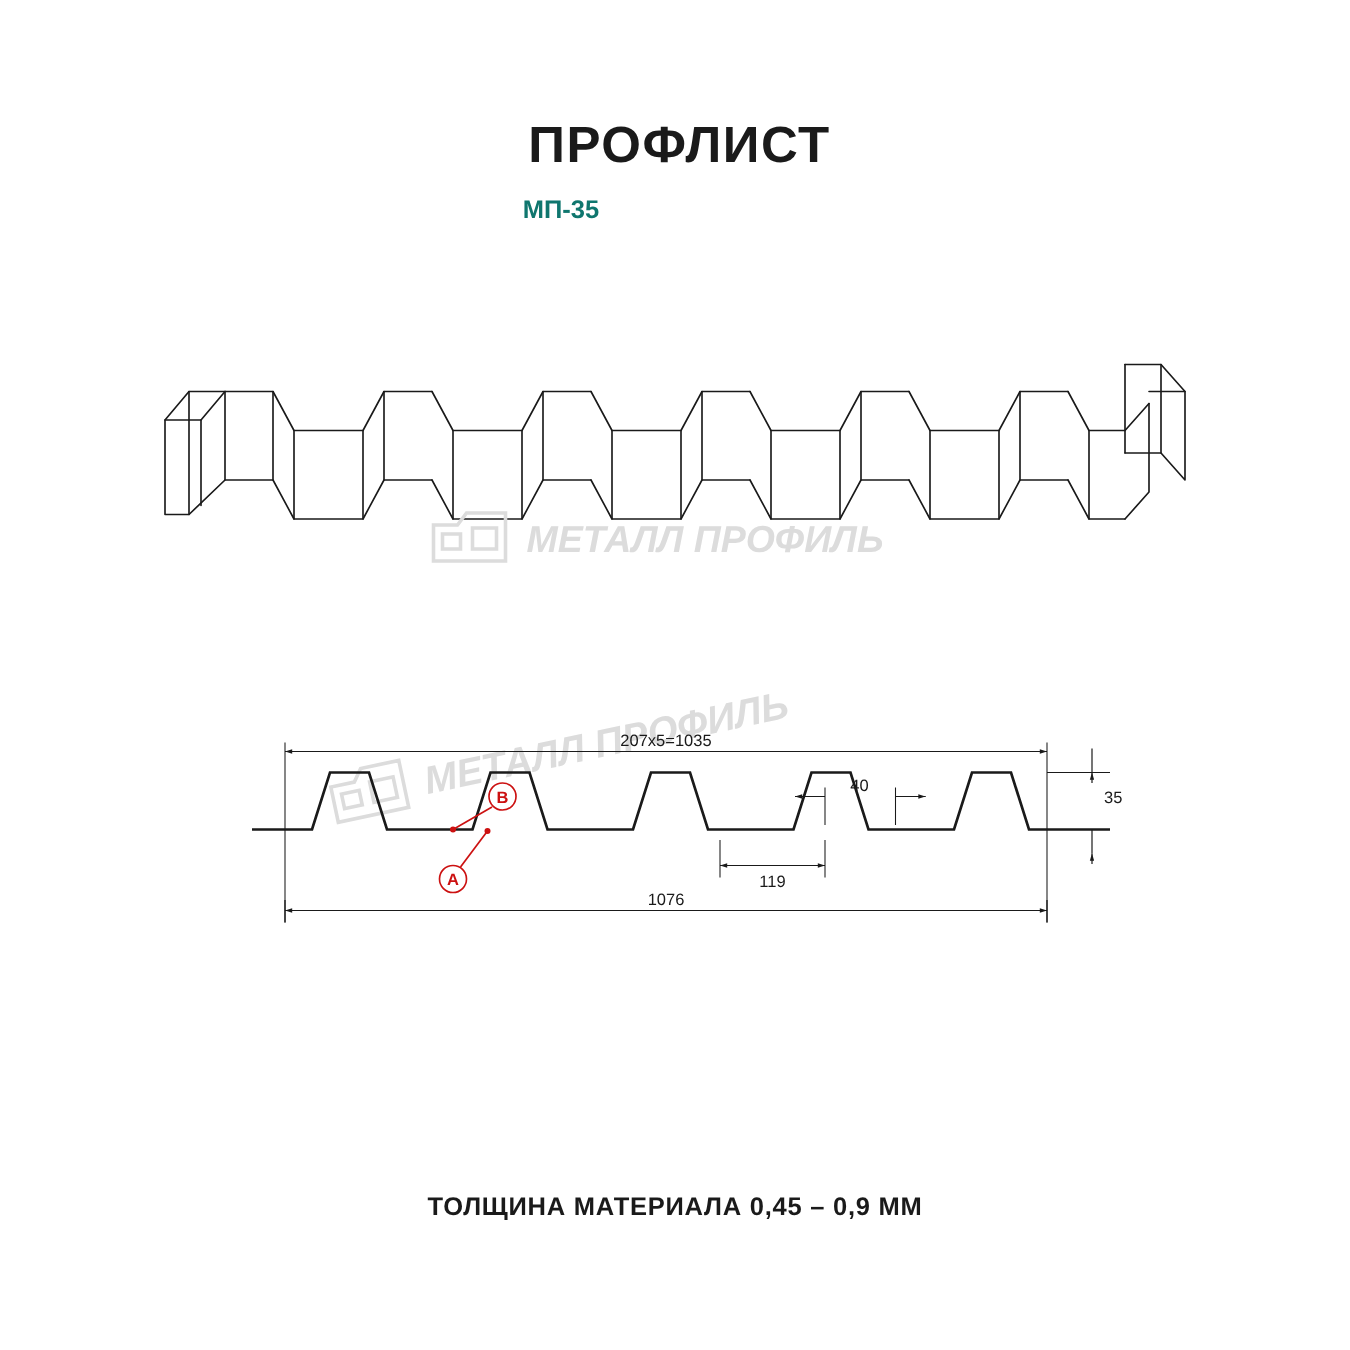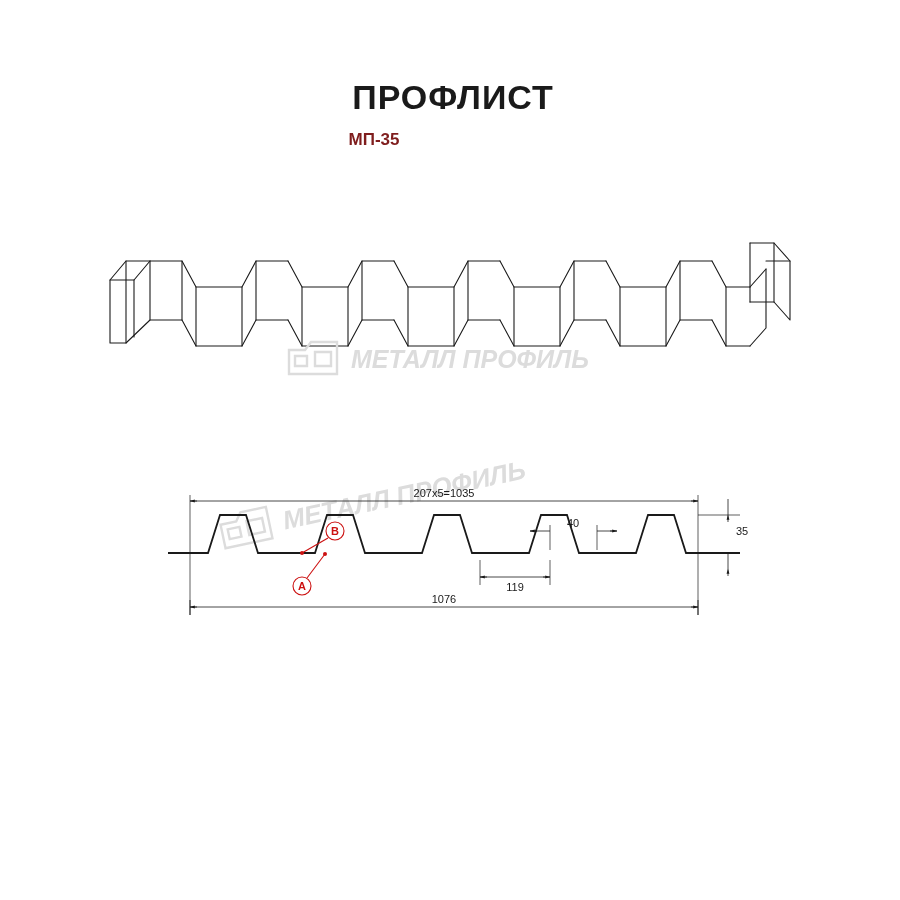--- a/index.html
+++ b/index.html
@@ -32,21 +32,21 @@
     color: #1a1a1a;
   }
   .subtitle {
     position: absolute;
     top: 130px;
     left: 0;
     width: 748px;
     text-align: center;
     font-size: 17px;
     font-weight: bold;
-    color: #7f1d1d;
+    color: #0f766e;
   }
   .footer-note {
     position: absolute;
     top: 795px;
     left: 0;
     width: 900px;
     text-align: center;
     font-size: 17px;
     font-weight: bold;
     letter-spacing: 0.5px;
@@ -238,14 +238,15 @@
 
       <g stroke="#cc1111" stroke-width="1.1" fill="none">
         <circle cx="152" cy="131" r="9"></circle>
         <line x1="157" y1="123" x2="175" y2="99"></line>
         <circle cx="175" cy="99" r="2" fill="#cc1111" stroke="none"></circle>
       </g>
       <text class="calltext" x="152" y="135" text-anchor="middle">A</text>
     </svg>
   </div>
 
+  <div class="footer-note">ТОЛЩИНА МАТЕРИАЛА 0,45 – 0,9 ММ</div>
 
 </div>
 
 </body></html>

